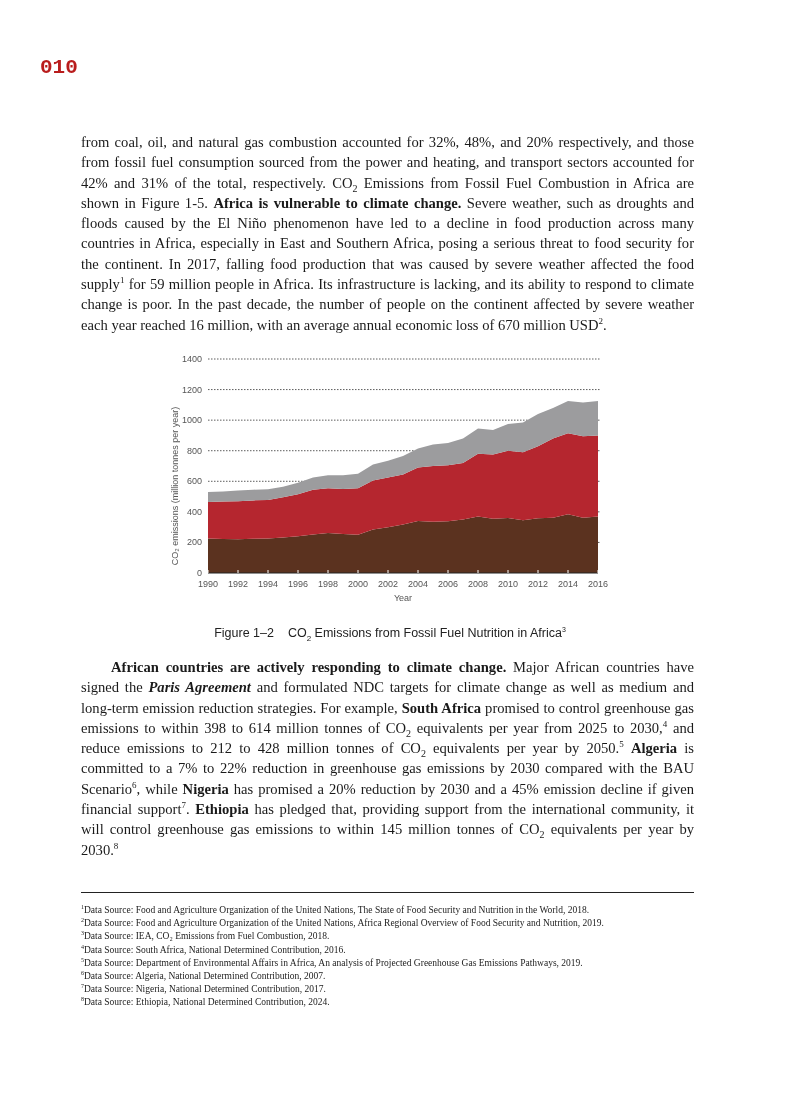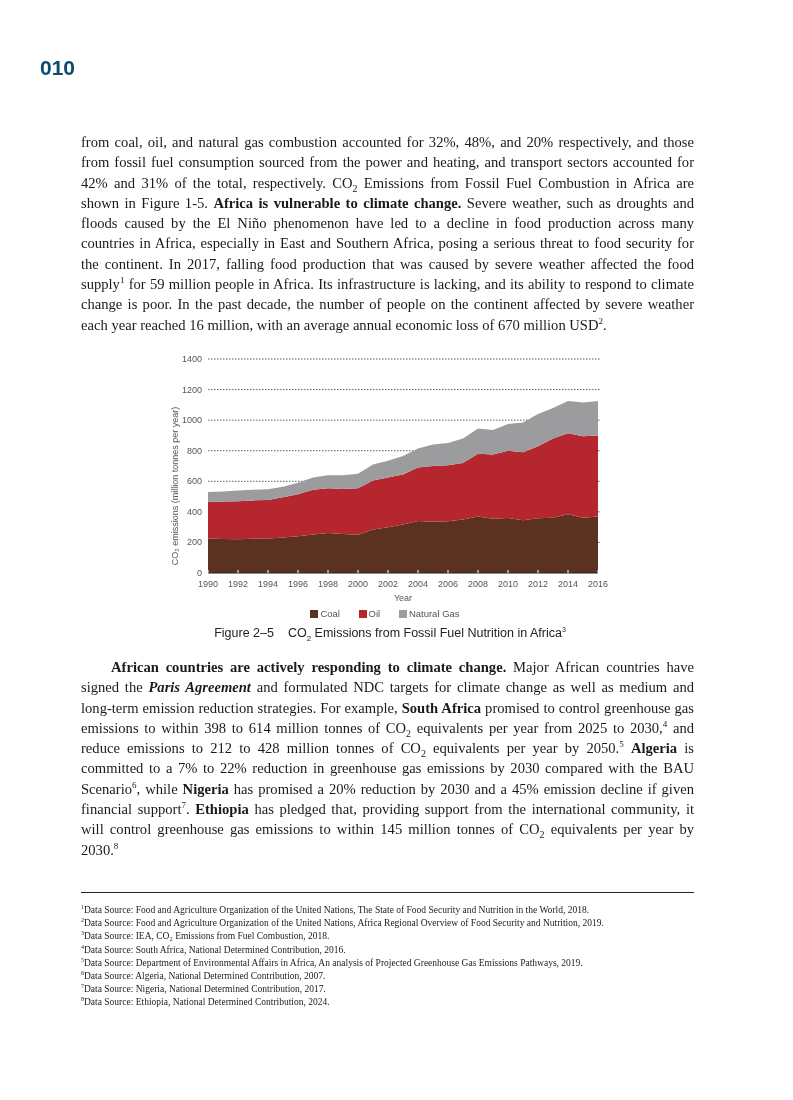--- a/index.html
+++ b/index.html
@@ -1,17 +1,17 @@
 <!DOCTYPE html>
 <html><head>
 <meta charset="utf-8">
 <style>
   html, body { margin: 0; padding: 0; background: #ffffff; }
   body { width: 793px; height: 1100px; position: relative; overflow: hidden; font-family: "Liberation Serif", serif; color: #1a1a1a; }
-  .page-number { position: absolute; left: 40px; top: 56px; font-family: Liberation Sans, sans-serif; font-weight: bold; font-size: 21px; color: #0c4a6e; }
+  .page-number { position: absolute; left: 40px; top: 56px; font-family: Liberation Mono, monospace; font-weight: bold; font-size: 21px; color: #b91c1c; }
   .para { position: absolute; left: 81px; width: 613px; font-size: 14.6px; line-height: 20.3px; text-align: justify; text-align-last: left; }
   .para1 { top: 132px; }
   .para2 { top: 657px; text-indent: 30px; }
   .para b { font-weight: bold; }
   .para i { font-style: italic; margin-top: 40px; }
   sup { font-size: 9px; line-height: 0; vertical-align: super; }
   sub { font-size: 10px; line-height: 0; vertical-align: sub; }
   .chart-wrap { position: absolute; left: 160px; top: 345px; width: 470px; height: 300px; }
   .chart-wrap svg { position: absolute; left: 0; top: 0; }
   .axis-text { font-family: "Liberation Sans", sans-serif; font-size: 9px; fill: #555; }
@@ -77,26 +77,21 @@
       <text x="348" y="242" text-anchor="middle" class="axis-text">2010</text>
       <line x1="378" x2="378" y1="225" y2="228" stroke="#fff" stroke-width="1"></line>
       <text x="378" y="242" text-anchor="middle" class="axis-text">2012</text>
       <line x1="408" x2="408" y1="225" y2="228" stroke="#fff" stroke-width="1"></line>
       <text x="408" y="242" text-anchor="middle" class="axis-text">2014</text>
       <line x1="438" x2="438" y1="225" y2="228" stroke="#fff" stroke-width="1"></line>
       <text x="438" y="242" text-anchor="middle" class="axis-text">2016</text>
       <text x="243" y="256" text-anchor="middle" class="axis-text">Year</text>
       <text x="0" y="0" text-anchor="middle" class="axis-text" transform="translate(18,141) rotate(-90)">CO₂ emissions (million tonnes per year)</text>
     </svg>
-  <div class="legend">
-    <span class="legend-item"><span class="swatch" style="background:#5b321f"></span><span>Coal</span></span>
-    <span class="legend-item"><span class="swatch" style="background:#b5262f"></span><span>Oil</span></span>
-    <span class="legend-item"><span class="swatch" style="background:#9c9c9e"></span><span>Natural Gas</span></span>
-  </div>
-  <div class="fig-caption"><span>Figure 2–5</span><span class="gap"></span><span>CO</span><sub style="font-size:8px">2</sub><span> Emissions from Fossil Fuel Nutrition in Africa</span><sup style="font-size:7px">3</sup></div>
+  <div class="fig-caption"><span>Figure 1–2</span><span class="gap"></span><span>CO</span><sub style="font-size:8px">2</sub><span> Emissions from Fossil Fuel Nutrition in Africa</span><sup style="font-size:7px">3</sup></div>
 </div>
 
 <div class="para para2"><b>African countries are actively responding to climate change.</b><span> Major African countries have signed the </span><b><i>Paris Agreement</i></b><span> and formulated NDC targets for climate change as well as medium and long-term emission reduction strategies. For example, </span><b>South Africa</b><span> promised to control greenhouse gas emissions to within 398 to 614 million tonnes of CO</span><sub>2</sub><span> equivalents per year from 2025 to 2030,</span><sup>4</sup><span> and reduce emissions to 212 to 428 million tonnes of CO</span><sub>2</sub><span> equivalents per year by 2050.</span><sup>5</sup><span> </span><b>Algeria</b><span> is committed to a 7% to 22% reduction in greenhouse gas emissions by 2030 compared with the BAU Scenario</span><sup>6</sup><span>, while </span><b>Nigeria</b><span> has promised a 20% reduction by 2030 and a 45% emission decline if given financial support</span><sup>7</sup><span>. </span><b>Ethiopia</b><span> has pledged that, providing support from the international community, it will control greenhouse gas emissions to within 145 million tonnes of CO</span><sub>2</sub><span> equivalents per year by 2030.</span><sup>8</sup></div>
 
 <div class="footnote-rule"></div>
 <div class="footnotes">
   <div class="footnote"><sup>1</sup><span>Data Source: Food and Agriculture Organization of the United Nations, The State of Food Security and Nutrition in the World, 2018.</span></div>
   <div class="footnote"><sup>2</sup><span>Data Source: Food and Agriculture Organization of the United Nations, Africa Regional Overview of Food Security and Nutrition, 2019.</span></div>
   <div class="footnote"><sup>3</sup><span>Data Source: IEA, CO₂ Emissions from Fuel Combustion, 2018.</span></div>
   <div class="footnote"><sup>4</sup><span>Data Source: South Africa, National Determined Contribution, 2016.</span></div>

